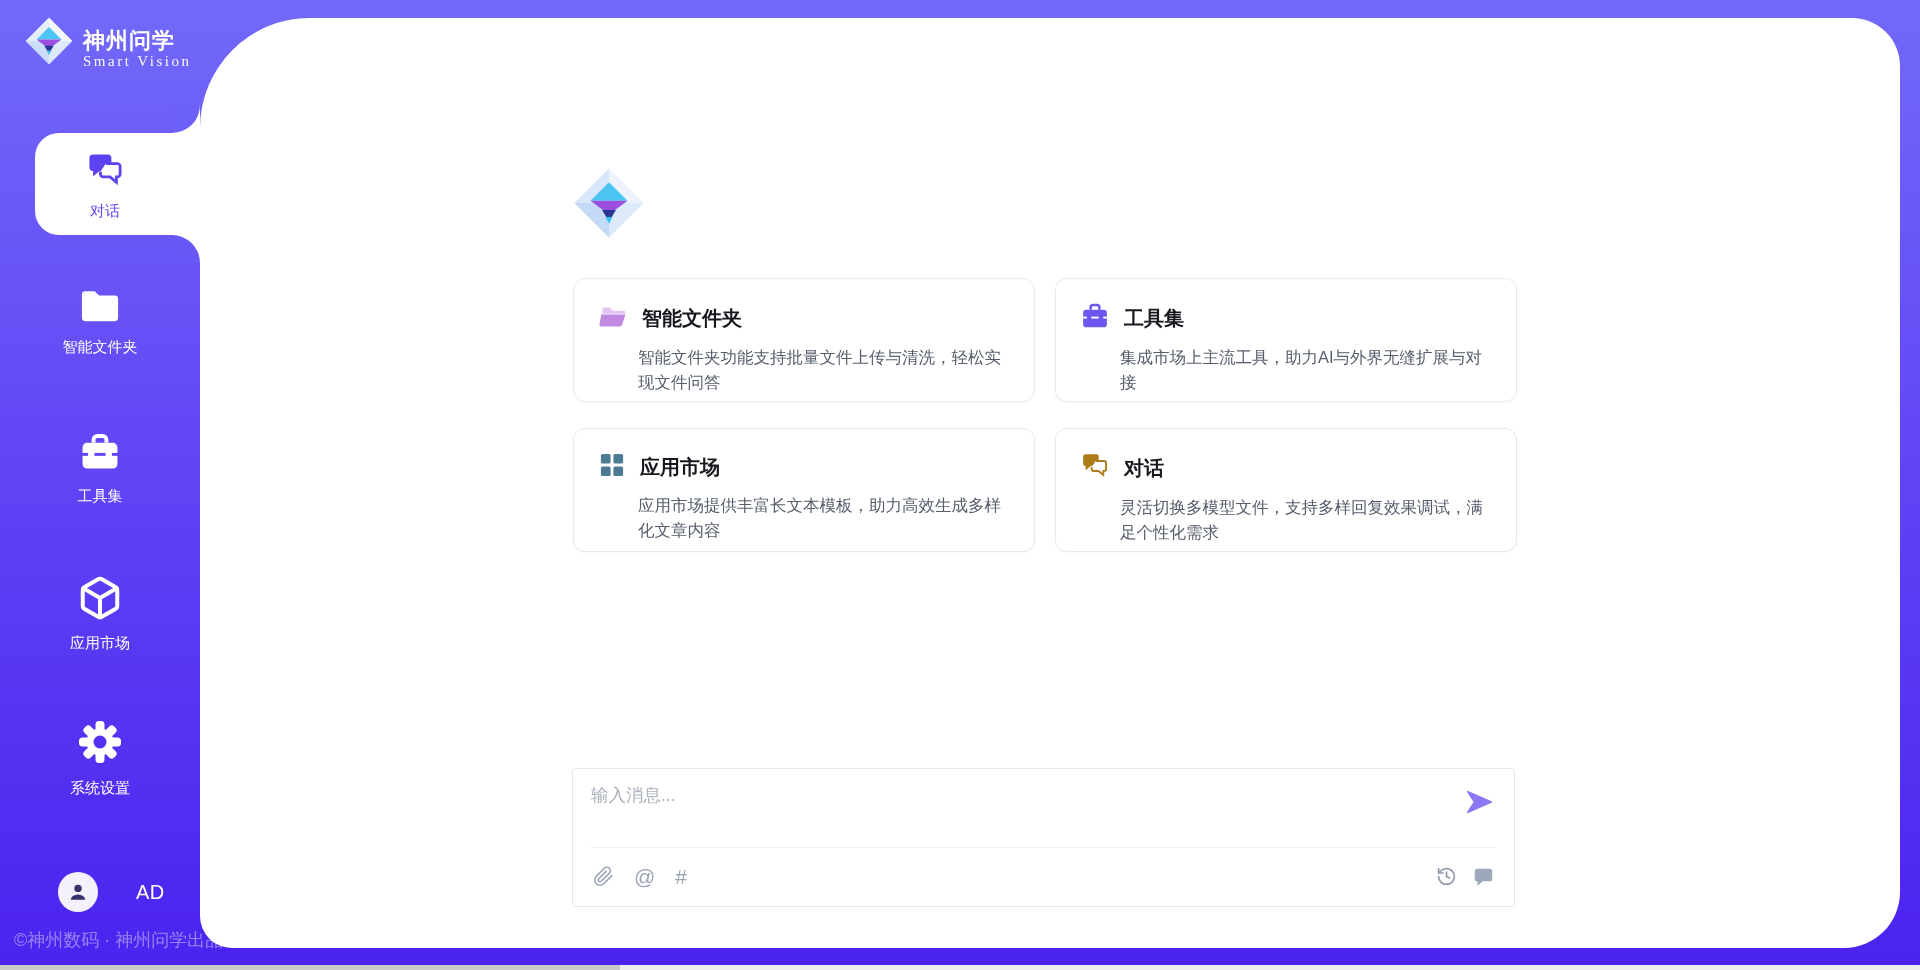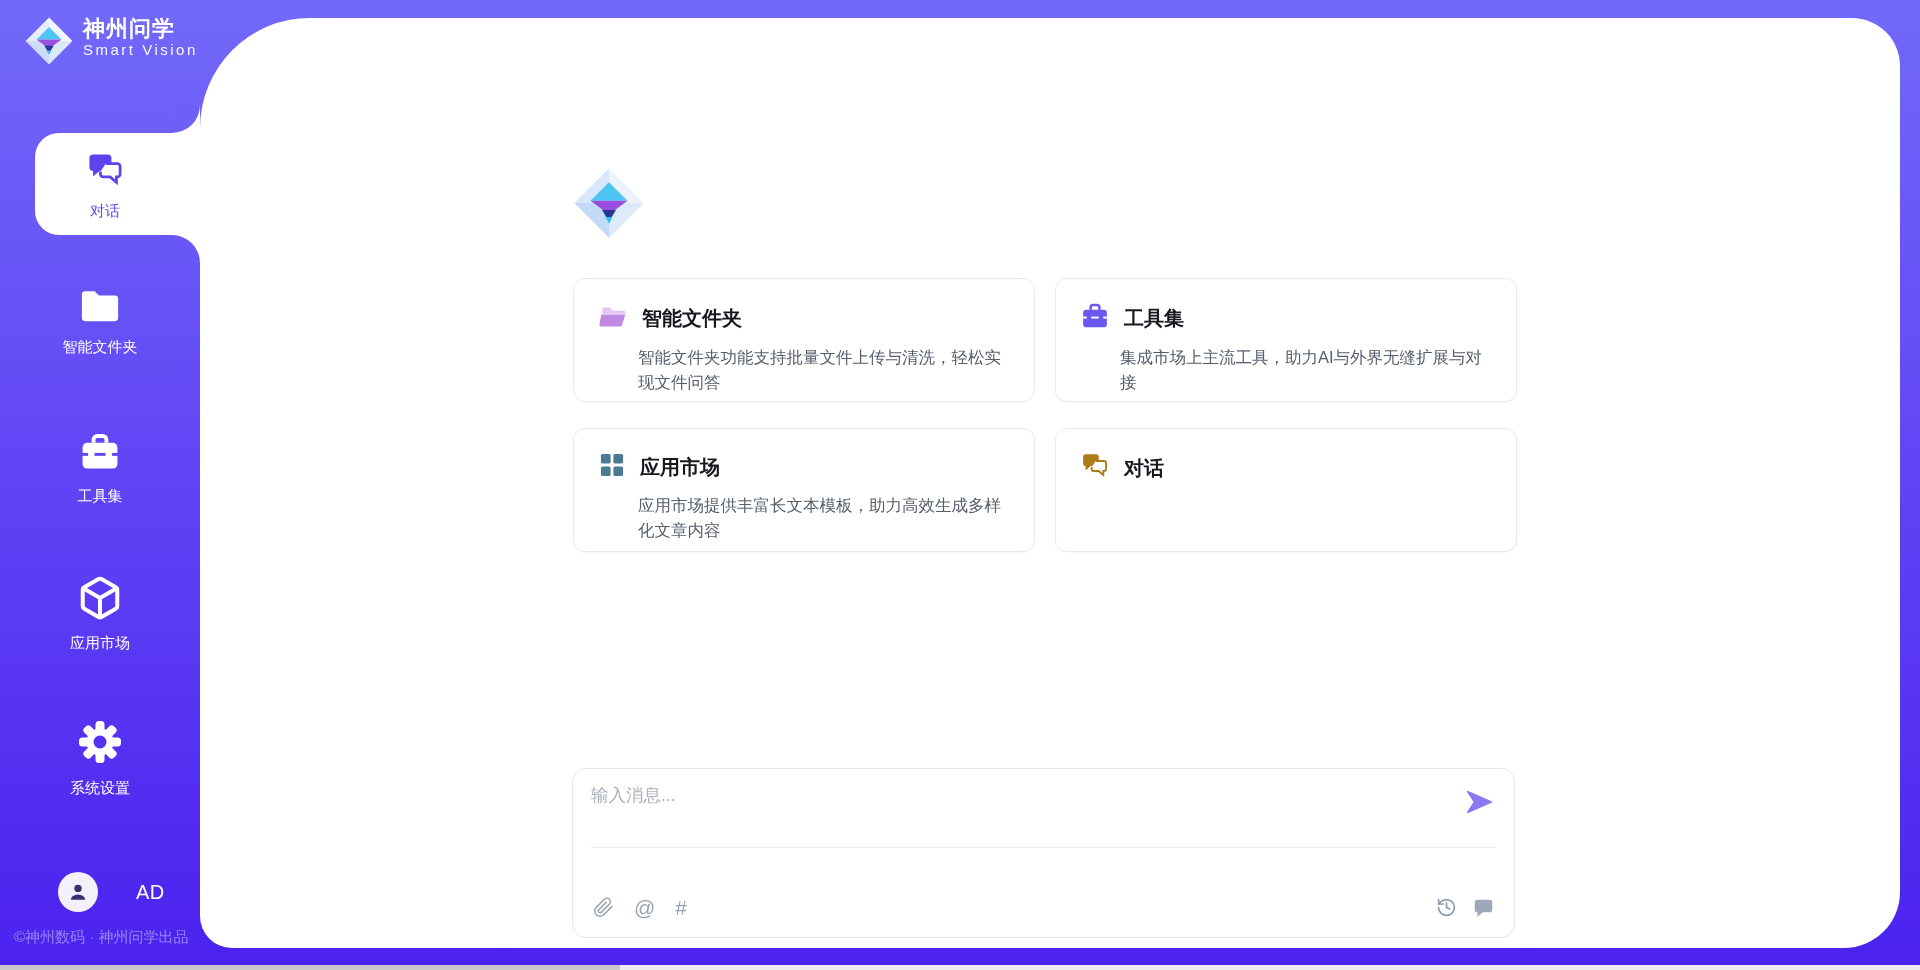--- a/index.html
+++ b/index.html
@@ -7,21 +7,21 @@
   body { font-family:"Liberation Sans","DejaVu Sans",sans-serif; }
 
   .stage { position:relative; width:1920px; height:970px;
            background:linear-gradient(180deg,#7269F9 0%,#5E40F4 55%,#4B22EF 100%); }
 
   
   .main-panel { position:absolute; left:200px; top:18px; width:1700px; height:930px;
                 background:#fff; border-radius:110px 48px 56px 32px; }
 
   
-  .brand { position:absolute; left:24px; top:16px; display:flex; align-items:flex-start; gap:9px; }
+  .brand { position:absolute; left:24px; top:16px; display:flex; align-items:flex-end; gap:9px;font-family:Liberation Serif, serif; }
   .brand-text { color:#fff; }
   .brand-title { font-size:22px; font-weight:700; letter-spacing:1px; line-height:1.15; }
   .brand-sub { font-size:15px; letter-spacing:2.5px; opacity:.95; }
 
   .nav-item { position:absolute; left:0; width:200px; display:flex; flex-direction:column;
               align-items:center; color:#fff; cursor:pointer; }
   .nav-item .nav-label { margin-top:9px; font-size:15px; }
   .nav-folder { top:285px; } .nav-tools { top:430px; } .nav-market { top:575px; } .nav-settings { top:718px; }
 
   
@@ -32,42 +32,42 @@
   .fillet { position:absolute; left:172px; width:28px; height:28px; background:#fff; }
   .fillet-top { top:105px; } .fillet-bottom { top:235px; }
   .fillet-top::before, .fillet-bottom::before { content:""; position:absolute; inset:0; }
   .fillet-top::before { background:#6C60F8; border-radius:0 0 28px 0; }
   .fillet-bottom::before { background:#6757F6; border-radius:0 28px 0 0; }
 
   .user-row { position:absolute; left:58px; top:872px; display:flex; align-items:center; gap:18px; cursor:pointer; }
   .avatar { width:40px; height:40px; border-radius:50%; background:#f4f1fc; display:flex;
             align-items:center; justify-content:center; }
   .user-name { color:#fff; font-size:20px; font-weight:500; letter-spacing:.5px;margin-left:20px; }
-  .copyright { position:absolute; left:14px; top:928px; font-size:15px; color:rgba(255,255,255,.42); }
+  .copyright { position:absolute; left:14px; top:928px; font-size:18px; color:rgba(255,255,255,.42); }
 
   
   .greeting { position:absolute; left:372px; top:148px; display:flex; align-items:center; gap:26px; }
   .greeting h1 { font-size:30px; font-weight:700; color:#141414; letter-spacing:.5px; }
 
   .cards { position:absolute; left:373px; top:260px; display:grid;
            grid-template-columns:462px 462px; grid-column-gap:20px; grid-row-gap:26px; }
   .card { height:124px; background:#fff; border:1px solid #e8eaef; border-radius:12px;
           padding:22px 20px 0 24px; cursor:pointer; box-shadow:0 1px 2px rgba(30,30,60,.03); }
   .card-head { display:flex; align-items:center; gap:14px; }
   .card-title { font-size:20px; font-weight:700; color:#16181d; }
   .card-desc { margin-top:10px; margin-left:40px; font-size:16.5px; color:#565e6c; line-height:1.5; }
   .ic-folder { color:#b77fdc; } .ic-toolbox { color:#6a58f1; } .ic-grid { color:#4d7a93; } .ic-chatgold { color:#ad7c19; }
 
   .model-pill { position:absolute; left:373px; top:692px; height:46px; padding:0 16px 0 12px;
                 background:#f0f1f7; border-radius:23px; display:inline-flex; align-items:center;
                 gap:10px; cursor:pointer; }
   .model-name { font-size:19px; color:#23272f; }
 
-  .composer { position:absolute; left:372px; top:750px; width:943px; height:170px;
-              background:#fff; border:1px solid #e4e7ed; border-radius:14px; }
+  .composer { position:absolute; left:372px; top:750px; width:943px; height:139px;
+              background:#fff; border:1px solid #e4e7ed; border-radius:3px; }
   .composer textarea { position:absolute; left:18px; top:14px; width:820px; height:56px;
               border:none; outline:none; resize:none; font-size:17.5px; color:#333;
               font-family:inherit; background:transparent; }
   .composer textarea::placeholder { color:#a9afbb; }
   .send-btn { position:absolute; right:20px; top:18px; width:30px; height:30px; border:none;
               background:transparent; cursor:pointer; display:flex; align-items:center; justify-content:center; }
   .composer-divider { position:absolute; left:18px; right:18px; top:78px; height:1px; background:#eceef2; }
   .composer-toolbar { position:absolute; left:0; right:0; bottom:0; height:60px; display:flex;
               align-items:center; padding:0 20px; }
   .tool-left { display:flex; align-items:center; gap:20px; color:#9aa3b4; }
@@ -156,20 +156,21 @@
       <div class="card">
         <div class="card-head">
           <span class="ic-chatgold">
             <svg width="30" height="30" viewBox="0 0 48 48">
               <path d="M5 9 a4 4 0 0 1 4-4 h17 a4 4 0 0 1 4 4 v11 a4 4 0 0 1 -4 4 H17 l-8 7 v-7 a4 4 0 0 1 -4-4 z" fill="currentColor"></path>
               <path d="M25 16 h13.5 a3.2 3.2 0 0 1 3.2 3.2 v9.6 a3.2 3.2 0 0 1 -3.2 3.2 h-1.2 v6.5 l-7.5-6.5 h-8 a3.2 3.2 0 0 1 -3.2-3.2 v-3.3" fill="#fff" stroke="currentColor" stroke-width="3"></path>
             </svg>
           </span>
           <span class="card-title">对话</span>
         </div>
+        <div class="card-desc">灵活切换多模型文件，支持多样回复效果调试，满足个性化需求</div>
       </div>
     </div>
 
 
     <div class="composer">
       <textarea placeholder="输入消息..." style=""></textarea>
       <button class="send-btn">
         <svg width="28" height="28" viewBox="0 0 24 24">
           <path d="M2.5 3.2 L22.5 12 L2.5 20.8 L8.2 12 Z" fill="#8b78f3" stroke="#8b78f3" stroke-width="1.5" stroke-linejoin="round"></path>
         </svg>

